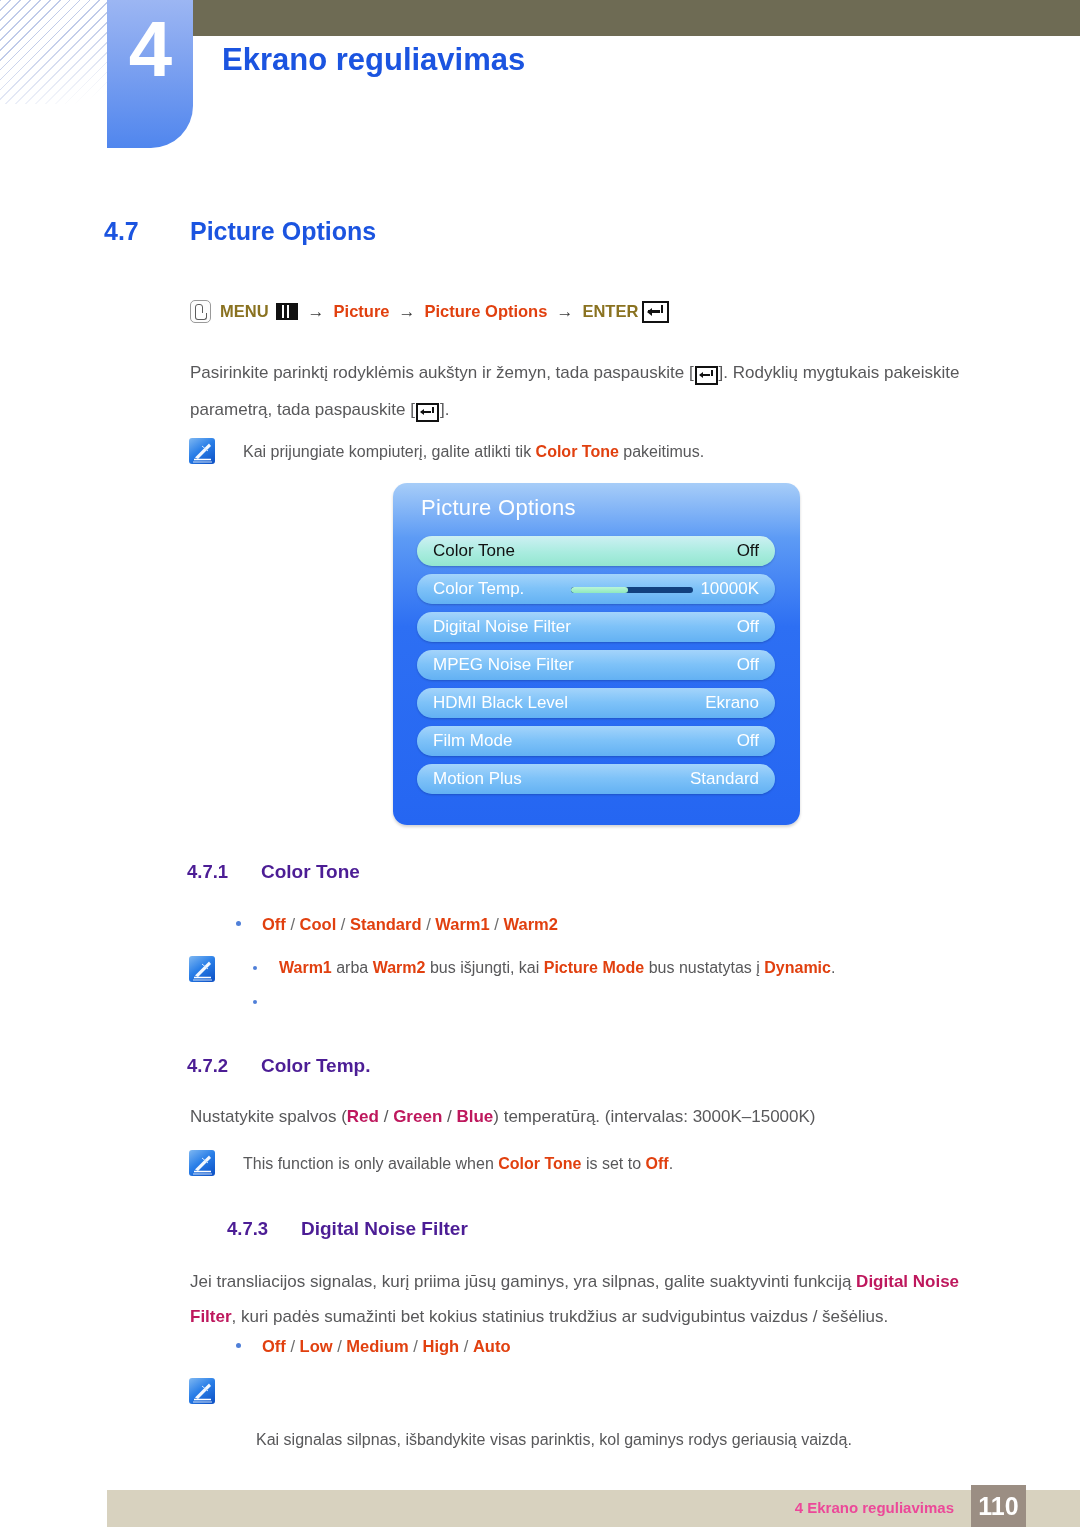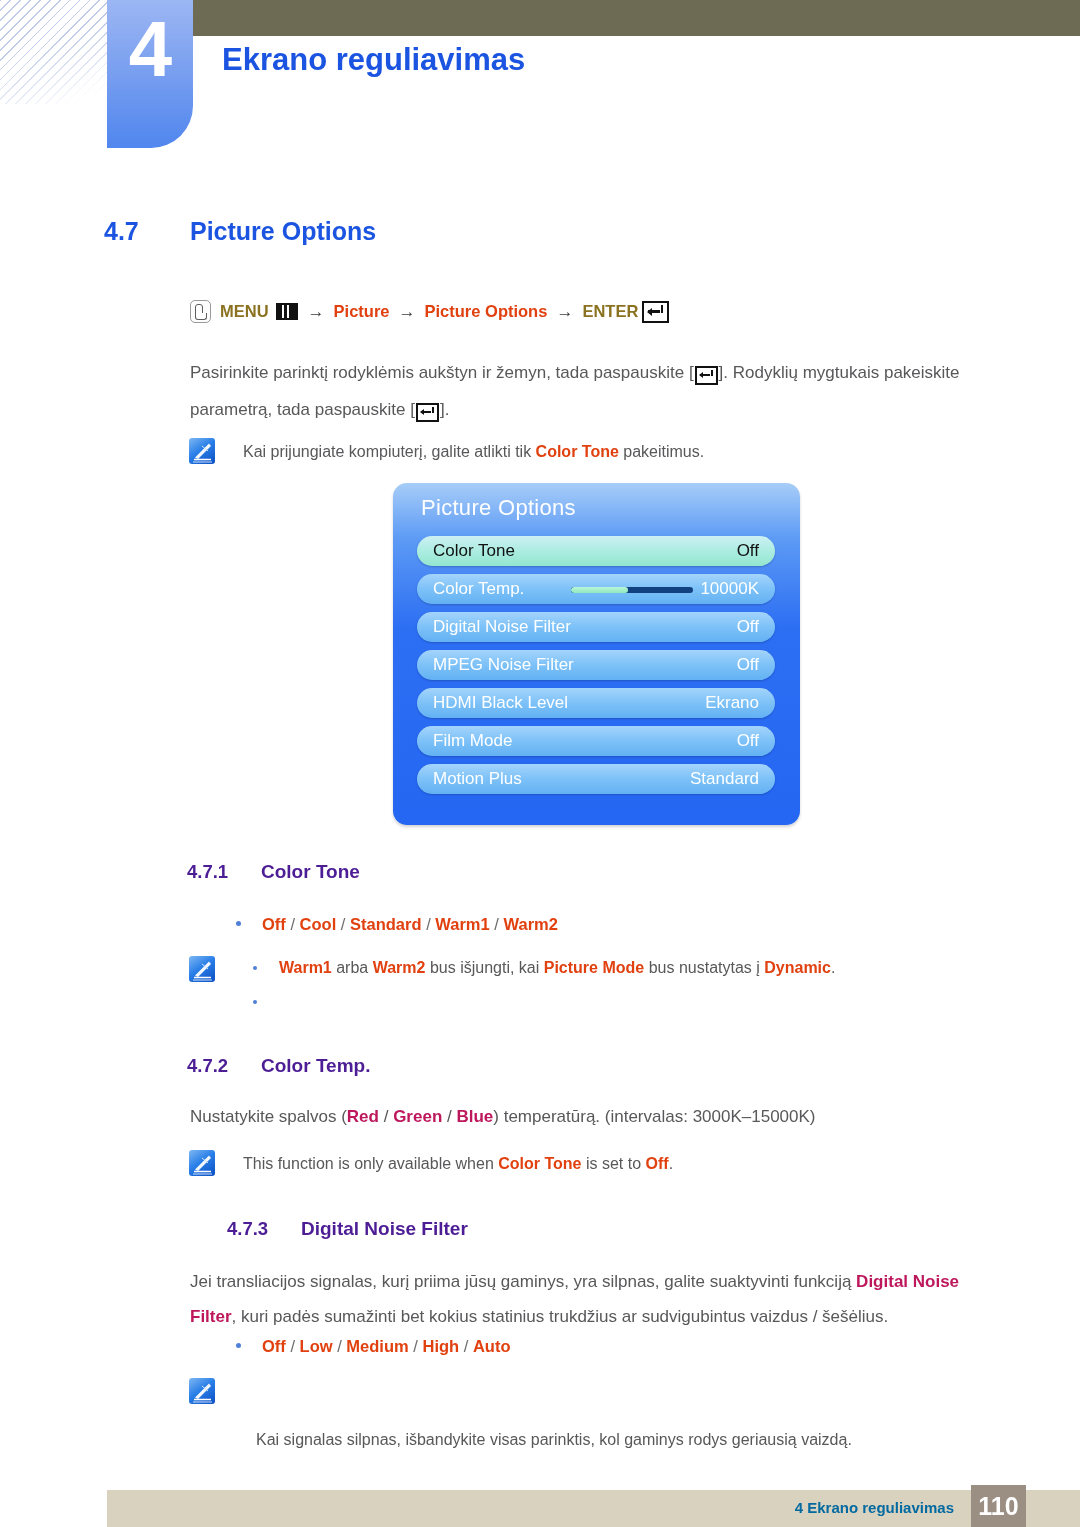--- a/index.html
+++ b/index.html
@@ -309,21 +309,21 @@
     position:absolute;
     left: 107px; top: 1490px;
     width: 973px; height: 37px;
     background: #d8d2bf;
   }
   .footer-label {
     position:absolute;
     right: 126px; top: 1499px;
     font-size: 15px;
     font-weight: bold;
-    color: #0369a1;
+    color: #ec4899;
   }
   .footer-page {
     position:absolute;
     left: 971px; top: 1485px;
     width: 55px; height: 42px;
     background: #9b8e83;
     color:#ffffff;
     font-size: 25px;
     font-weight: bold;
     display:flex;

